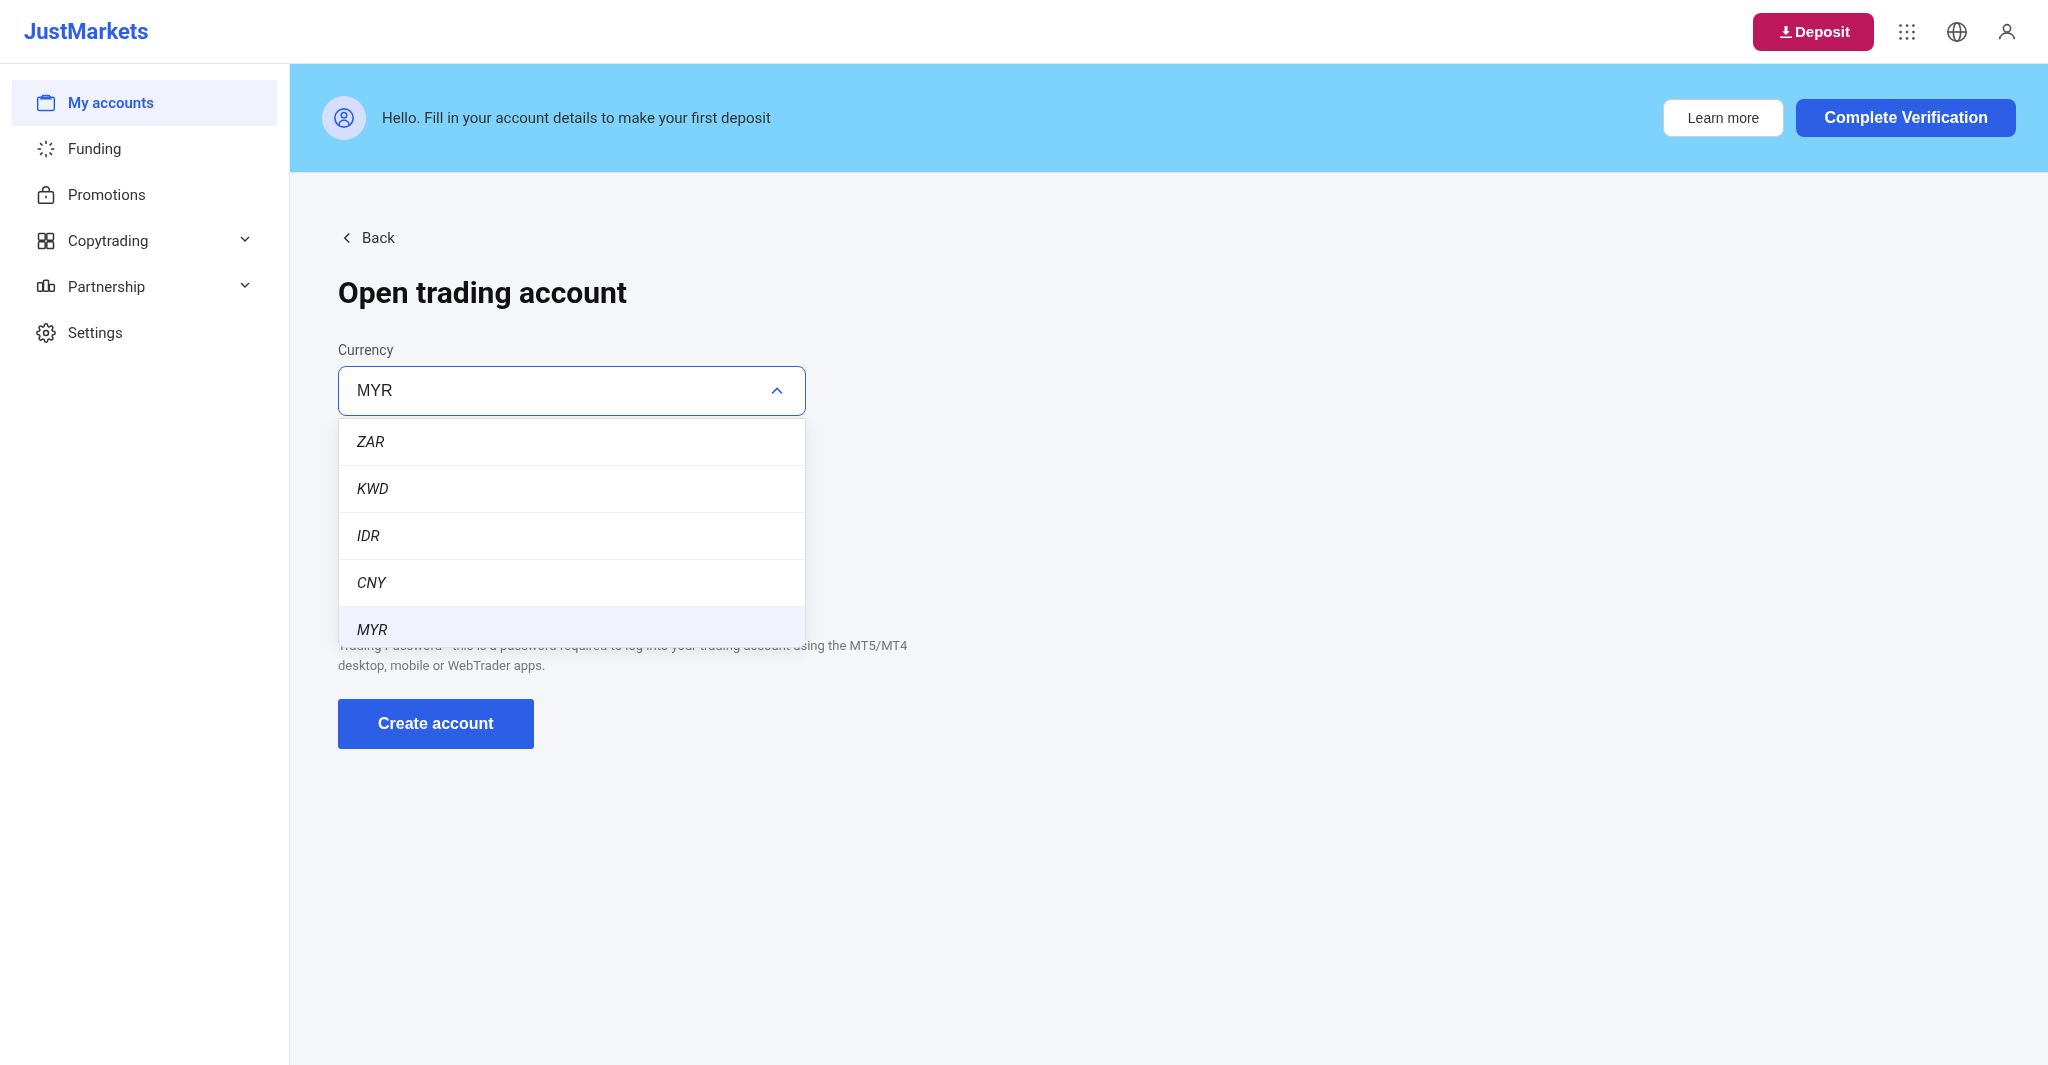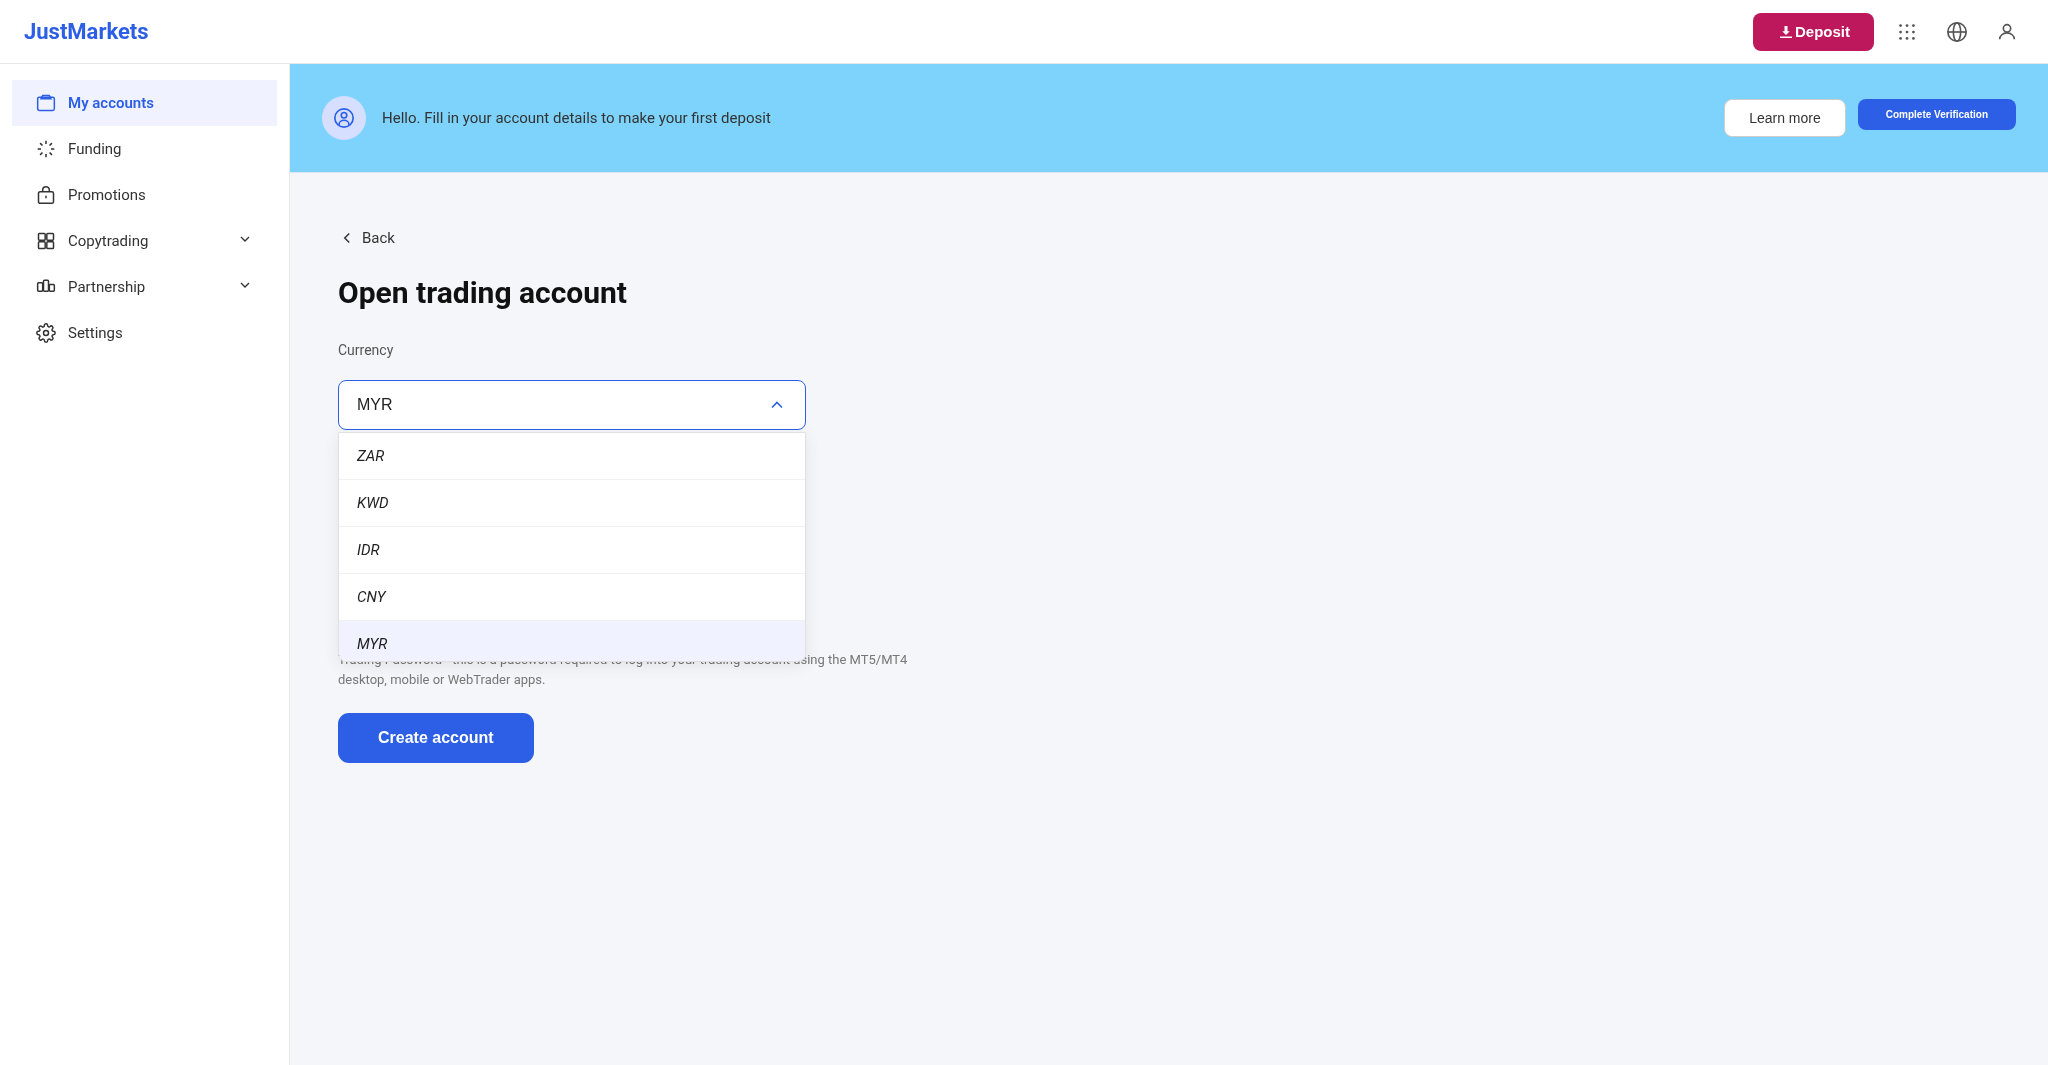--- a/index.html
+++ b/index.html
@@ -55,34 +55,34 @@
     .banner-icon { width: 44px; height: 44px; border-radius: 50%; background: #d6dfff; display: flex; align-items: center; justify-content: center; flex-shrink: 0; }
     .banner-icon svg { width: 22px; height: 22px; color: #2c5fe6; }
     .banner-text { flex: 1; font-size: 15px; color: #333; }
     .banner-actions { display: flex; align-items: flex-start; gap: 12px; }
     .learn-more-btn {
       background: #fff; border: 1.5px solid #ccc; border-radius: 8px;
       padding: 10px 24px; font-size: 14px; font-weight: 500; cursor: pointer; color: #333;
     }
     .complete-verification-btn {
       background: #2c5fe6; color: #fff; border: none; border-radius: 8px;
-      padding: 10px 28px; font-size: 10px; font-weight: 600; cursor: pointer;
+      padding: 10px 28px; font-size: 16px; font-weight: 600; cursor: pointer;
     }
 
     
     .page-content { padding: 32px 48px; }
     .back-link {
       display: flex; align-items: center; gap: 6px;
       color: #333; font-size: 15px; cursor: pointer; text-decoration: none; margin-bottom: 28px; margin-top: 24px;
     }
     .back-link svg { width: 18px; height: 18px; }
     .page-title { font-size: 30px; font-weight: 700; color: #111; margin-bottom: 32px; }
 
     
-    .section-label { font-size: 14px; color: #555; margin-bottom: 22px; }
+    .section-label { font-size: 14px; color: #555; margin-bottom: 8px; }
     .currency-select-container { position: relative; width: 468px; }
     .currency-select-btn {
       width: 100%; display: flex; align-items: center; justify-content: space-between;
       padding: 14px 18px; border: 1.5px solid #2c5fe6; border-radius: 8px;
       background: #fff; cursor: pointer; font-size: 16px; color: #222;
     }
     .currency-select-btn svg { width: 20px; height: 20px; color: #2c5fe6; }
 
     
     .dropdown {
@@ -98,21 +98,21 @@
     .dropdown-item.selected { background: #f0f3ff; }
     .dropdown::-webkit-scrollbar { width: 6px; }
     .dropdown::-webkit-scrollbar-track { background: #f0f0f0; }
     .dropdown::-webkit-scrollbar-thumb { background: #bbb; border-radius: 3px; }
 
     
     .password-note { font-size: 13px; color: #777; margin-top: 220px; max-width: 580px; line-height: 1.5; }
 
     
     .create-account-btn {
-      background: #2c5fe6; color: #fff; border: none; border-radius: 11px;
+      background: #2c5fe6; color: #fff; border: none; border-radius: 3px;
       padding: 16px 40px; font-size: 16px; font-weight: 600; cursor: pointer;
       margin-top: 24px; display: block;
     }
   </style>
 </head>
 <body>
 
 <header class="header">
   <a class="logo">JustMarkets</a>
   <div class="header-right">

